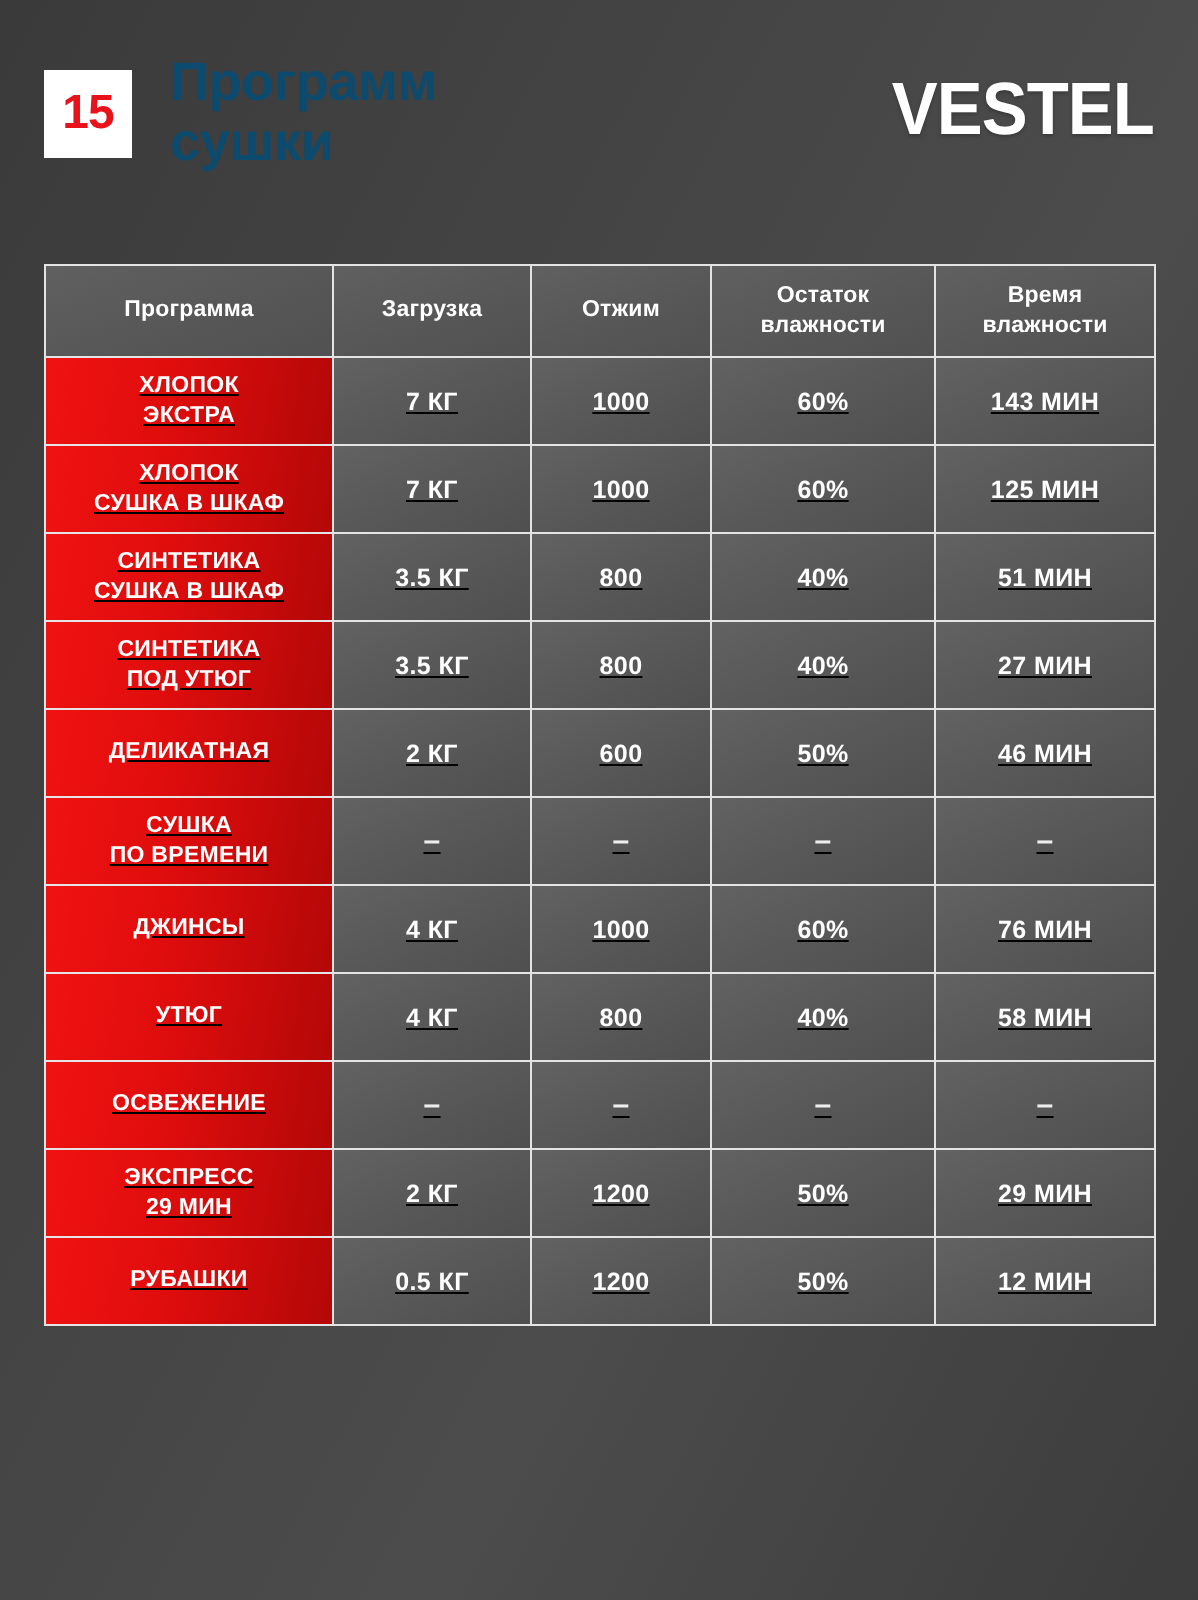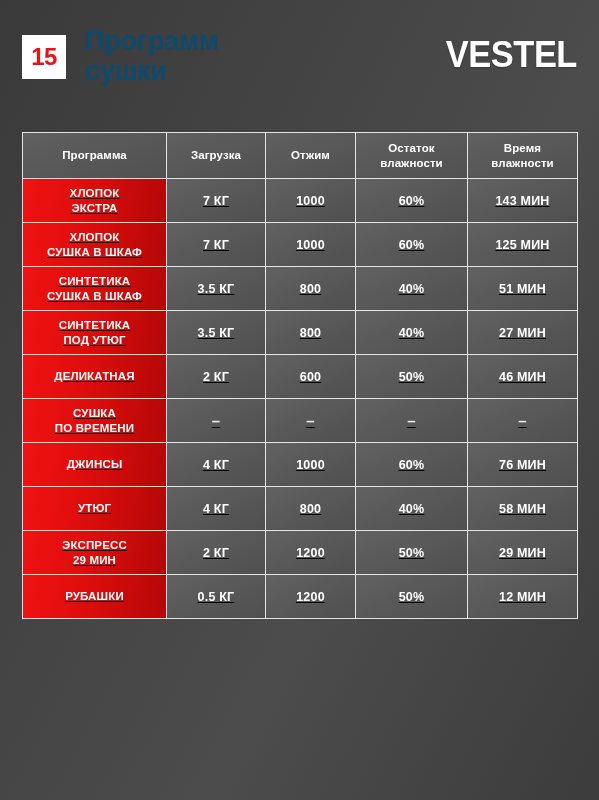--- a/index.html
+++ b/index.html
@@ -269,20 +269,29 @@
             <td class="prog">
               <span class="pl">УТЮГ</span>
             </td>
             <td class="val">4 КГ</td>
             <td class="val">800</td>
             <td class="val">40%</td>
             <td class="val">58 МИН</td>
           </tr>
           <tr>
             <td class="prog">
+              <span class="pl">ОСВЕЖЕНИЕ</span>
+            </td>
+            <td class="val dash">–</td>
+            <td class="val dash">–</td>
+            <td class="val dash">–</td>
+            <td class="val dash">–</td>
+          </tr>
+          <tr>
+            <td class="prog">
               <span class="pl">ЭКСПРЕСС</span>
               <span class="pl">29 МИН</span>
             </td>
             <td class="val">2 КГ</td>
             <td class="val">1200</td>
             <td class="val">50%</td>
             <td class="val">29 МИН</td>
           </tr>
           <tr>
             <td class="prog">

